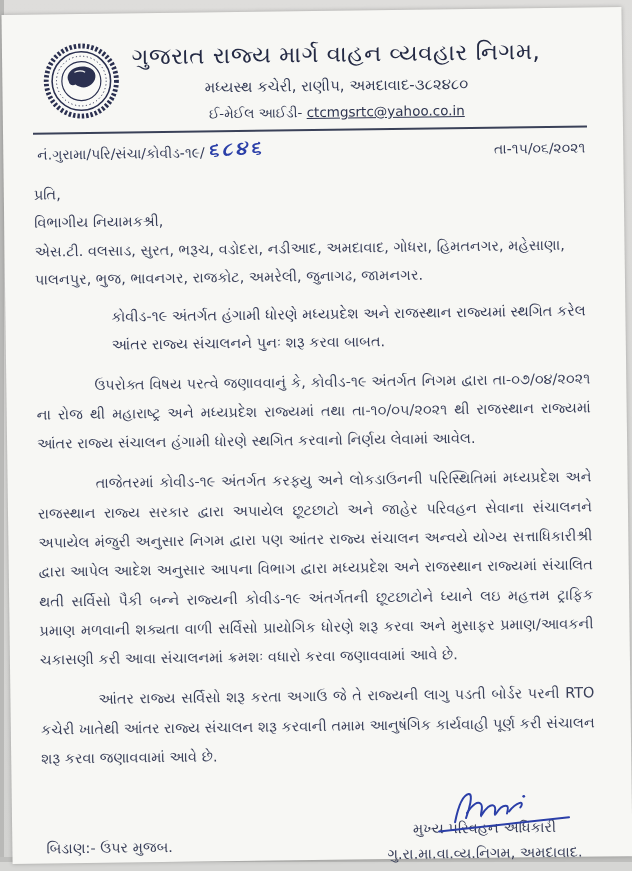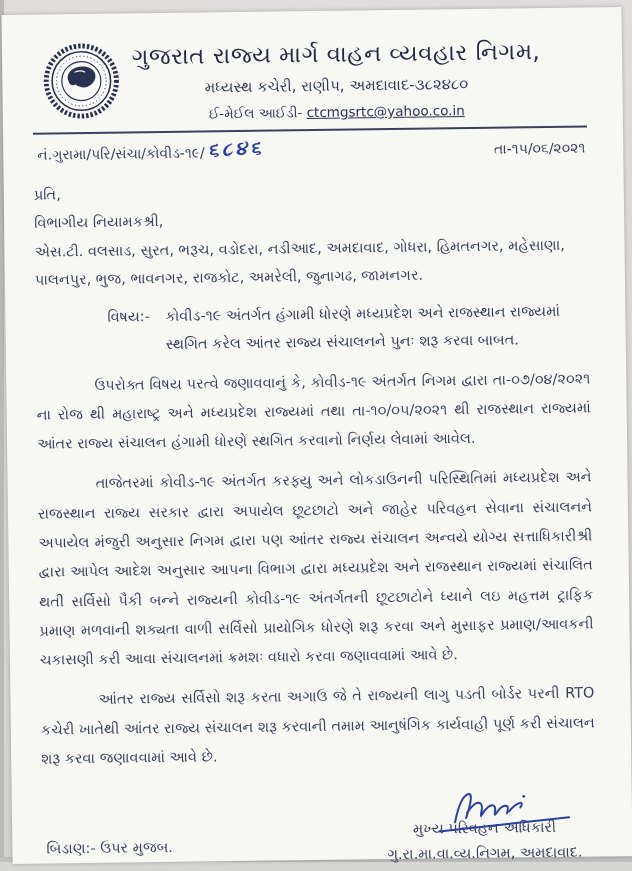--- a/index.html
+++ b/index.html
@@ -99,21 +99,20 @@
       <div class="ref-date">તા-૧૫/૦૬/૨૦૨૧</div>
     </div>
 
     <div class="addressee">
       <div>પ્રતિ,</div>
       <div>વિભાગીય નિયામકશ્રી,</div>
       <div>એસ.ટી. વલસાડ, સુરત, ભરૂચ, વડોદરા, નડીઆદ, અમદાવાદ, ગોધરા, હિમતનગર, મહેસાણા, પાલનપુર, ભુજ, ભાવનગર, રાજકોટ, અમરેલી, જુનાગઢ, જામનગર.</div>
     </div>
 
     <div class="subject">
-      <div class="subject-label">વિષય:-</div>
       <div class="subject-text">કોવીડ-૧૯ અંતર્ગત હંગામી ધોરણે મધ્યપ્રદેશ અને રાજસ્થાન રાજ્યમાં સ્થગિત કરેલ આંતર રાજ્ય સંચાલનને પુનઃ શરૂ કરવા બાબત.</div>
     </div>
 
     <p class="para">ઉપરોક્ત વિષય પરત્વે જણાવવાનું કે, કોવીડ-૧૯ અંતર્ગત નિગમ દ્વારા તા-૦૭/૦૪/૨૦૨૧ ના રોજ થી મહારાષ્ટ્ર અને મધ્યપ્રદેશ રાજ્યમાં તથા તા-૧૦/૦૫/૨૦૨૧ થી રાજસ્થાન રાજ્યમાં આંતર રાજ્ય સંચાલન હંગામી ધોરણે સ્થગિત કરવાનો નિર્ણય લેવામાં આવેલ.</p>
     <p class="para">તાજેતરમાં કોવીડ-૧૯ અંતર્ગત કરફ્યુ અને લોકડાઉનની પરિસ્થિતિમાં મધ્યપ્રદેશ અને રાજસ્થાન રાજ્ય સરકાર દ્વારા અપાયેલ છૂટછાટો અને જાહેર પરિવહન સેવાના સંચાલનને અપાયેલ મંજુરી અનુસાર નિગમ દ્વારા પણ આંતર રાજ્ય સંચાલન અન્વયે યોગ્ય સત્તાધિકારીશ્રી દ્વારા આપેલ આદેશ અનુસાર આપના વિભાગ દ્વારા મધ્યપ્રદેશ અને રાજસ્થાન રાજ્યમાં સંચાલિત થતી સર્વિસો પૈકી બન્ને રાજ્યની કોવીડ-૧૯ અંતર્ગતની છૂટછાટોને ધ્યાને લઇ મહત્તમ ટ્રાફિક પ્રમાણ મળવાની શક્યતા વાળી સર્વિસો પ્રાયોગિક ધોરણે શરૂ કરવા અને મુસાફર પ્રમાણ/આવકની ચકાસણી કરી આવા સંચાલનમાં ક્રમશઃ વધારો કરવા જણાવવામાં આવે છે.</p>
     <p class="para">આંતર રાજ્ય સર્વિસો શરૂ કરતા અગાઉ જે તે રાજ્યની લાગુ પડતી બોર્ડર પરની RTO કચેરી ખાતેથી આંતર રાજ્ય સંચાલન શરૂ કરવાની તમામ આનુષંગિક કાર્યવાહી પૂર્ણ કરી સંચાલન શરૂ કરવા જણાવવામાં આવે છે.</p>
 
     <div class="sign-row">
       <div class="enclosure">બિડાણ:- ઉપર મુજબ.</div>
       <div class="sign-block">

